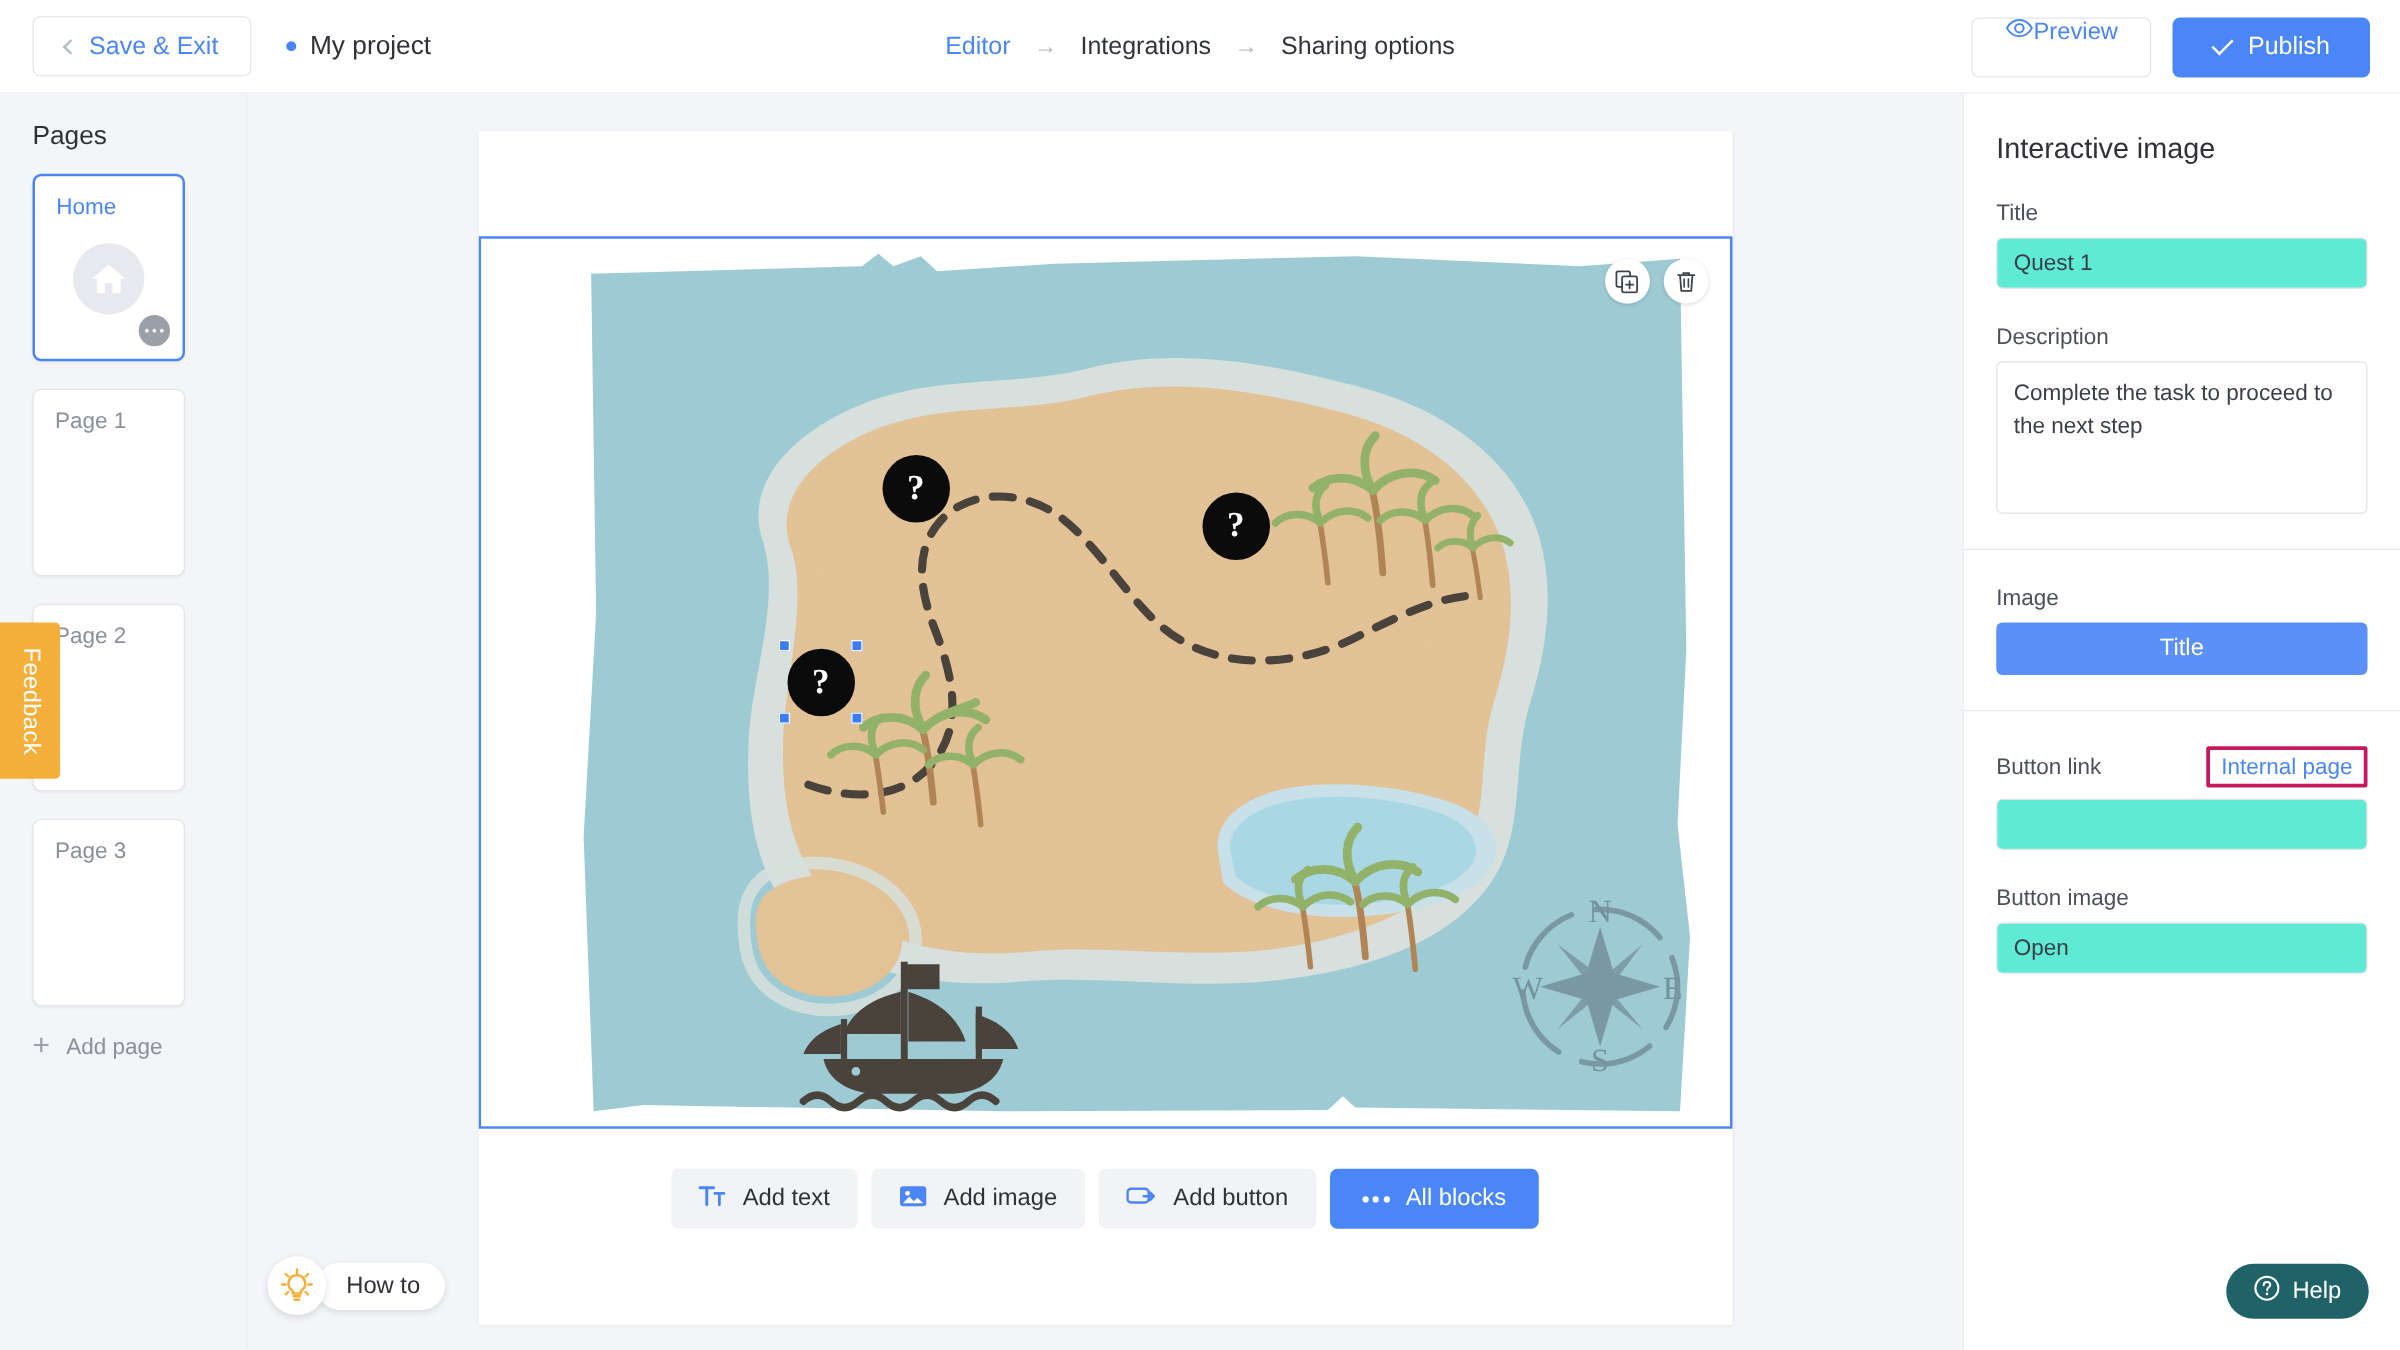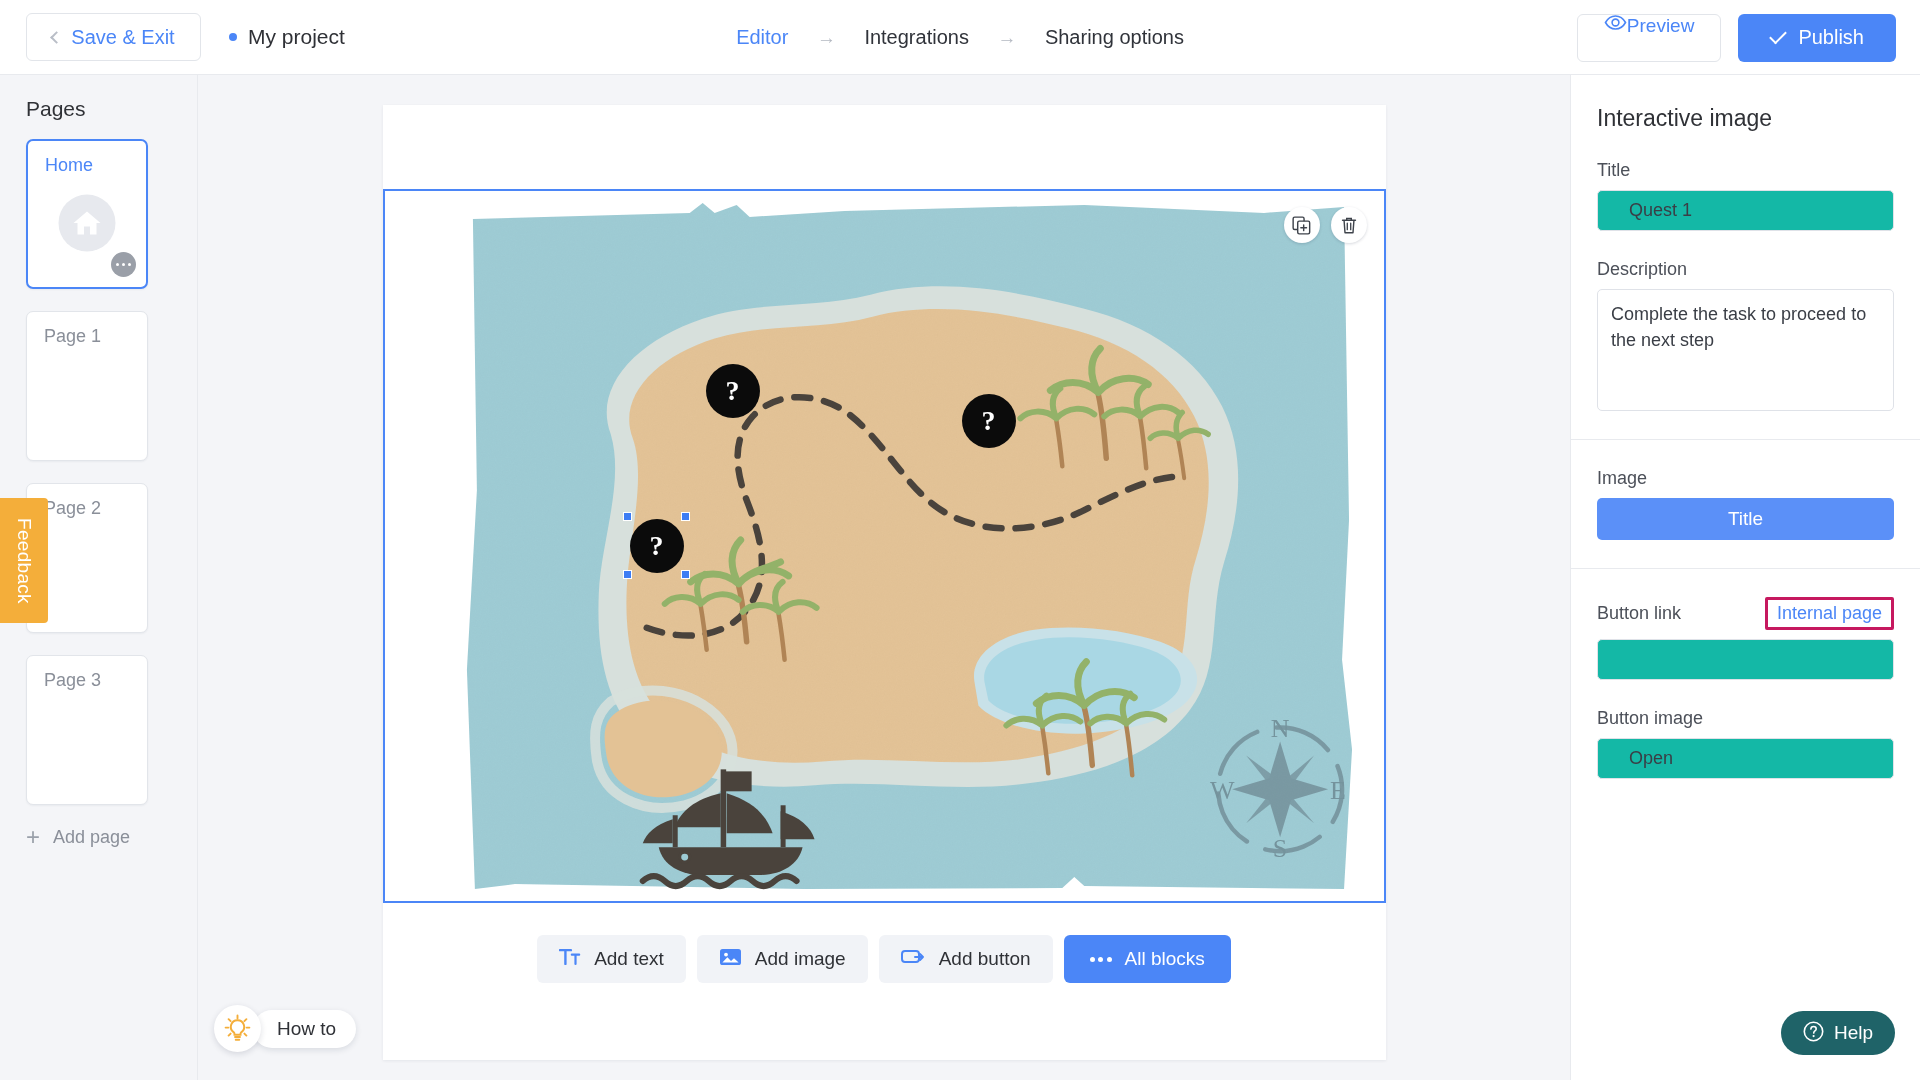--- a/index.html
+++ b/index.html
@@ -39,21 +39,21 @@
     margin-left: 28px;
     display: flex; align-items: center; gap: 11px;
     cursor: pointer;
   }
   .proj-dot { width: 8px; height: 8px; border-radius: 50%; background: #4b86f7; }
   .project-name .ptxt { font-size: 21px; color: #2f3136; }
 
   .breadcrumb {
     position: absolute; left: 0; right: 0; top: 0; height: 75px;
     display: flex; align-items: center; justify-content: center;
-    gap: 10px; pointer-events: none;
+    gap: 0; pointer-events: none;
   }
   .breadcrumb > * { pointer-events: auto; }
   .crumb { font-size: 20px; color: #30333a; cursor: pointer; }
   .crumb.active { color: #4b86f7; }
   .crumb-arrow {
     width: 56px; display: flex; align-items: center; justify-content: center;
     color: #b4b9c2; font-size: 19px;
   }
 
   .topright { position: absolute; right: 24px; top: 0; height: 75px; display: flex; align-items: center; gap: 17px; }
@@ -225,21 +225,21 @@
     width: 350px; height: 1005px;
     background: #fff;
     border-left: 1px solid #e8eaee;
   }
   .rp-title { font-size: 23px; color: #2f3136; margin: 30px 0 0 26px; }
   .rp-section { padding: 0 26px; }
   .rp-label { font-size: 18px; color: #4c5059; margin: 28px 0 9px 0; }
   .rp-input {
     width: 100%; height: 41px;
     border: 1px solid #dfe2e8; border-radius: 5px;
-    background: #14b8a6; padding: 0 31px;
+    background: #5eead4; padding: 0 13px;
     font-size: 18px; color: #3a3e46;
     font-family: "Liberation Sans", sans-serif;
     display: flex; align-items: center;
   }
   .rp-textarea {
     width: 100%; height: 122px;
     border: 1px solid #dfe2e8; border-radius: 5px;
     background: #fff; padding: 11px 13px;
     font-size: 18px; color: #3a3e46; line-height: 1.45;
     font-family: "Liberation Sans", sans-serif;

